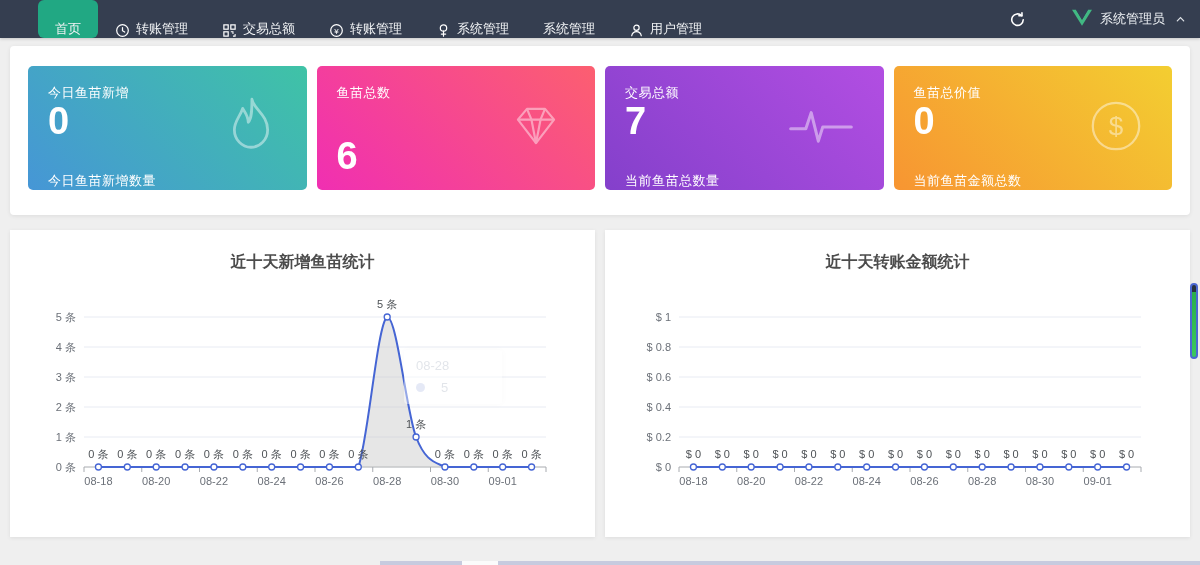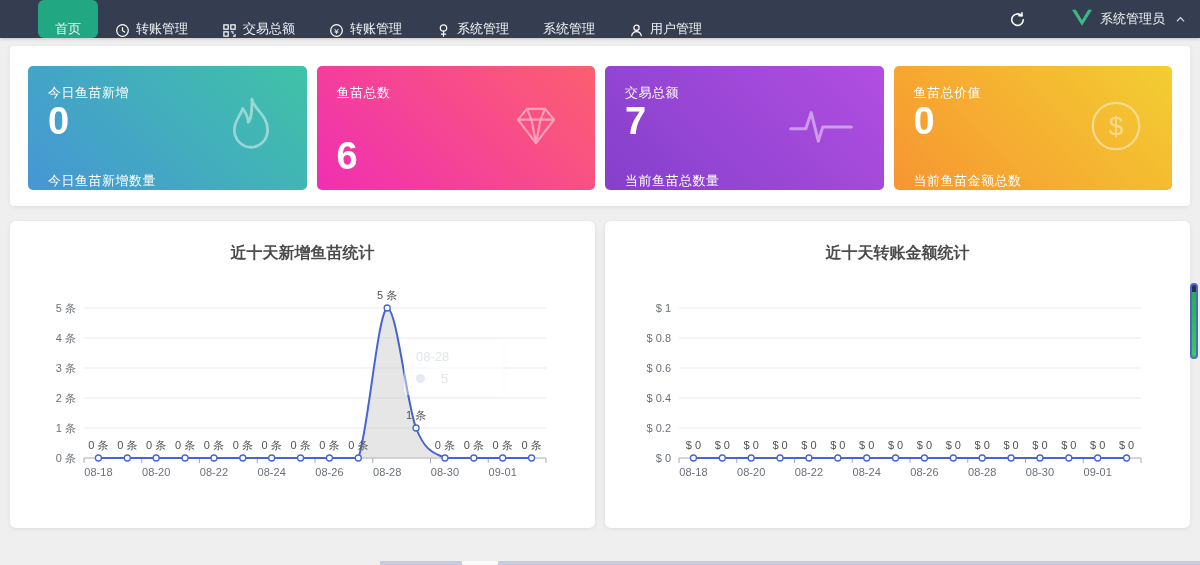--- a/index.html
+++ b/index.html
@@ -21,36 +21,36 @@
   .nav-item.active{background:#21a883;}
   .nav-item svg{display:block;}
   .nav-right{margin-left:auto;display:flex;align-items:center;padding-right:14px;}
   .refresh-btn{margin-right:46px;cursor:pointer;display:flex;align-items:center;}
   .user-box{display:flex;align-items:center;gap:8px;cursor:pointer;color:#eef1f4;font-size:13px;}
   .user-box .caret{display:flex;align-items:center;margin-left:2px;}
   
   .cards-panel{
     margin:8px 10px 0;background:#fff;border-radius:4px;
     box-shadow:0 1px 4px rgba(0,0,0,.08);
-    padding:20px 18px 16px;display:flex;gap:10px;box-sizing:border-box;
+    padding:20px 18px 25px;display:flex;gap:10px;box-sizing:border-box;
   }
   .stat-card{
     flex:1;height:124px;border-radius:5px;color:#fff;position:relative;
     padding:18px 20px 15px;box-sizing:border-box;
     display:flex;flex-direction:column;justify-content:space-between;
     overflow:hidden;
   }
   .stat-title{font-size:13px;letter-spacing:.5px;}
   .stat-value{font-size:38px;font-weight:600;line-height:1;}
   .stat-sub{font-size:13px;letter-spacing:.5px;margin-top:32px;}
   .card-icon{position:absolute;right:30px;top:50%;transform:translateY(-50%);opacity:.45;}
   
   .charts-row{margin:15px 10px 0;display:flex;gap:10px;}
   .chart-panel{
-    flex:1;background:#fff;border-radius:6px;height:307px;
+    flex:1;background:#fff;border-radius:0;height:307px;
     box-shadow:0 1px 4px rgba(0,0,0,.08);
     position:relative;padding-top:14px;box-sizing:border-box;
   }
   .chart-title{margin:8px 0 0;text-align:center;font-size:16px;font-weight:bold;color:#4c4c4c;}
   svg.chart{display:block;margin:22px auto 0;}
   .tooltip-ghost{
     position:absolute;left:394px;top:120px;width:98px;height:54px;
     background:rgba(255,255,255,.85);border-radius:4px;opacity:.5;
     box-shadow:0 0 8px rgba(0,0,0,.05);
     padding:8px 12px;box-sizing:border-box;

